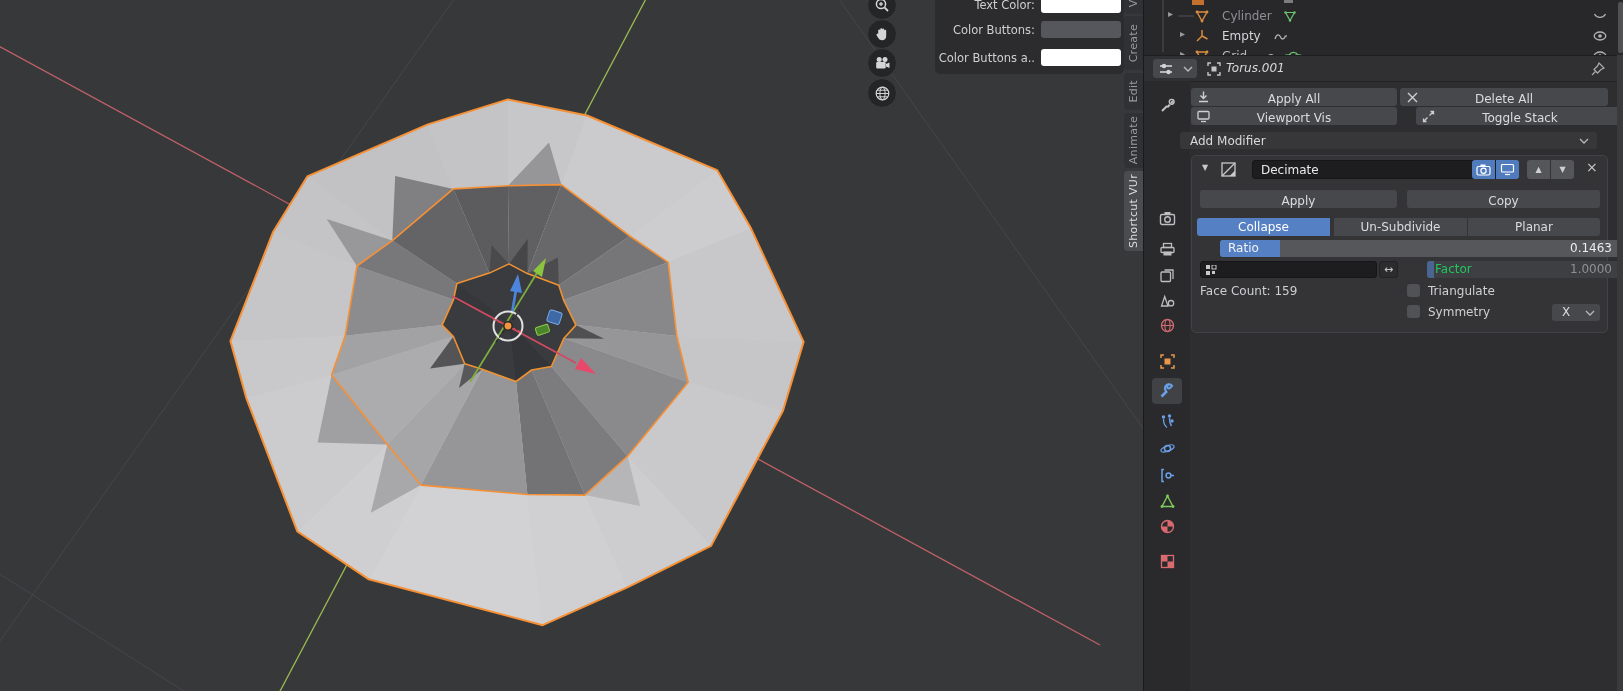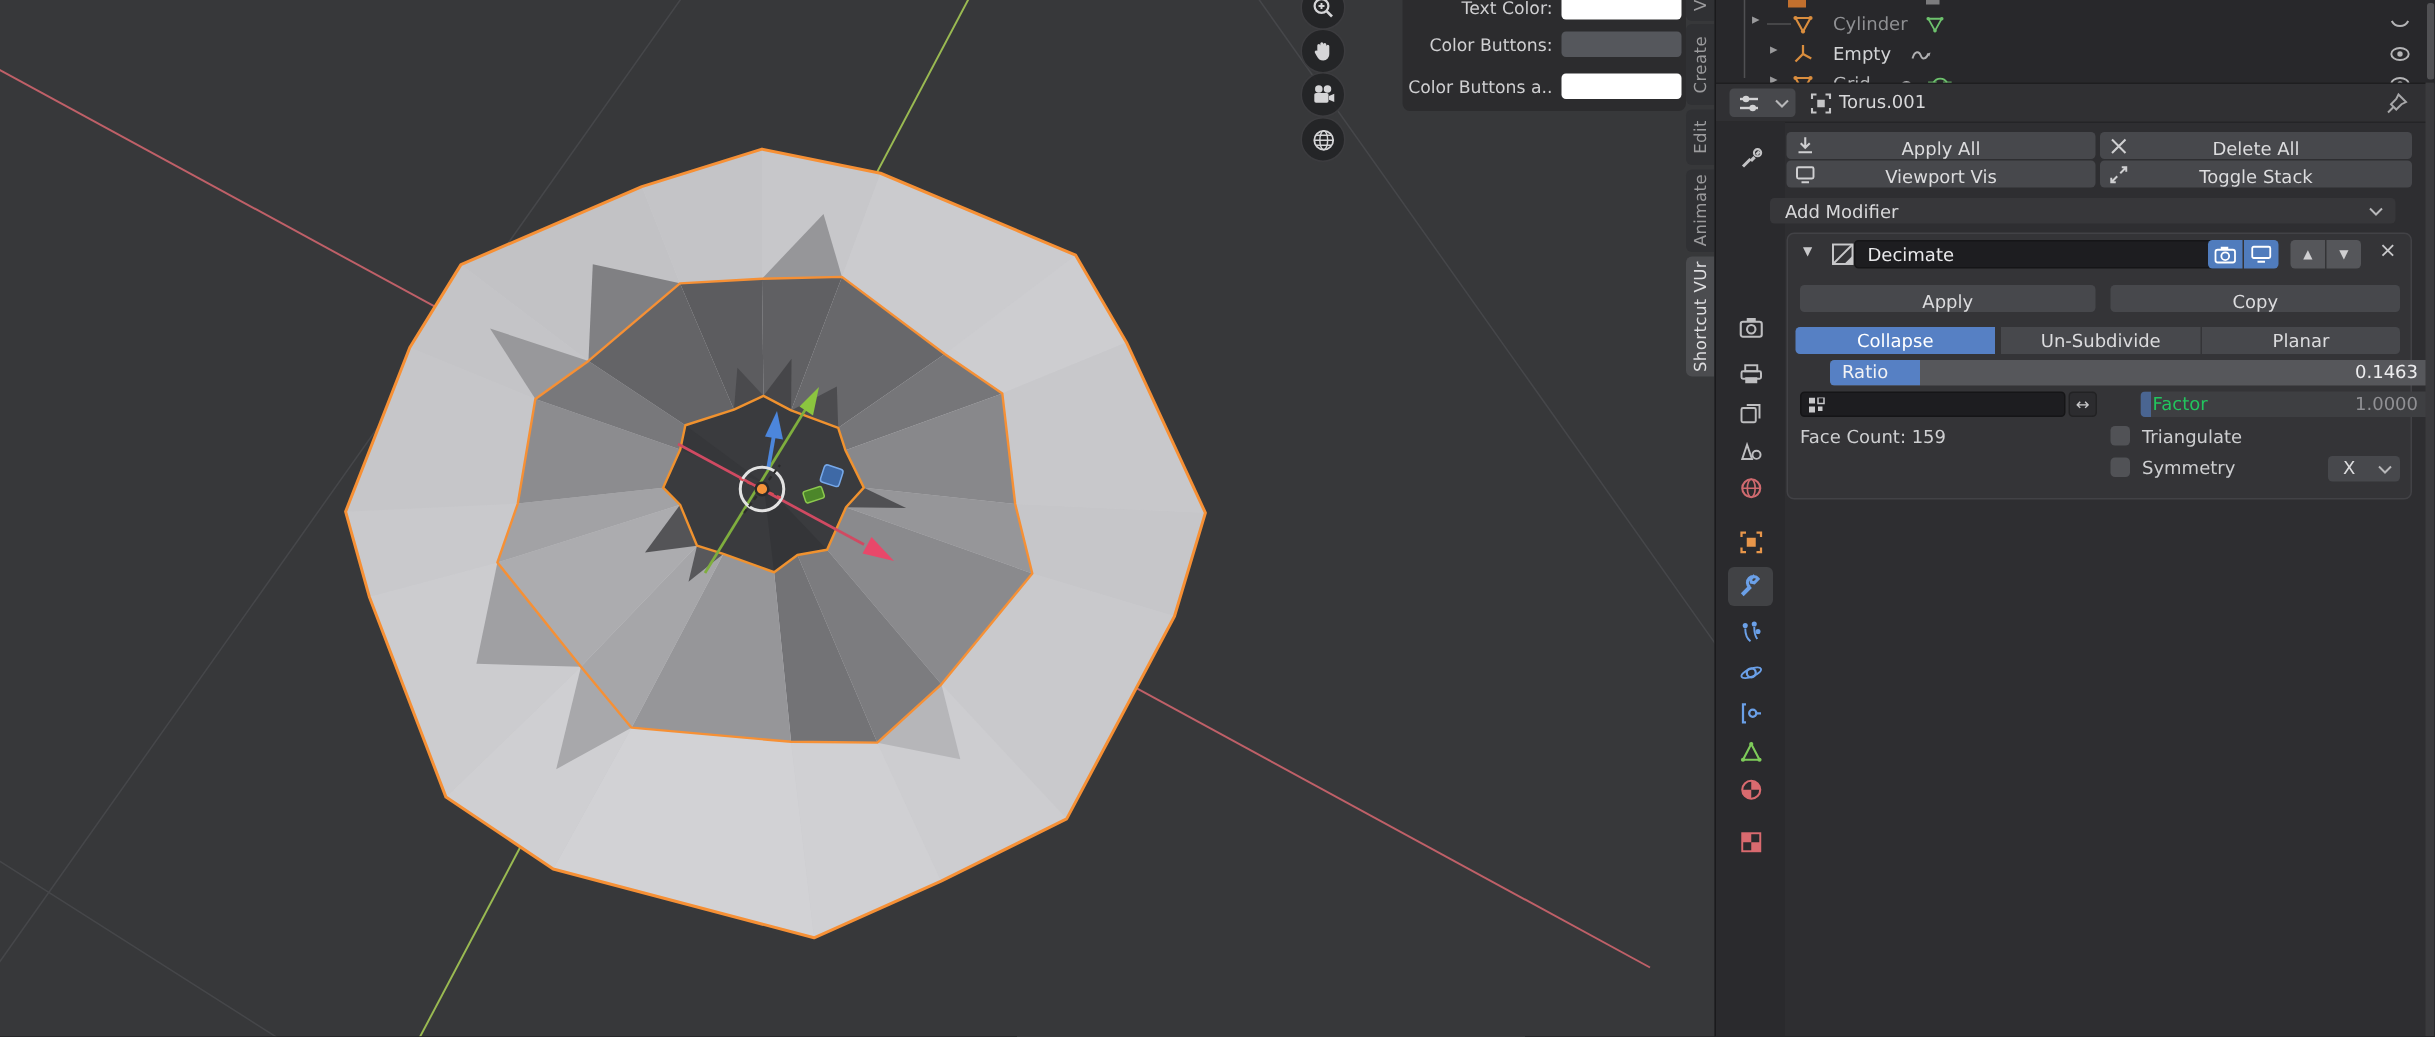--- a/index.html
+++ b/index.html
@@ -17,21 +17,21 @@
   
   .vtab{position:absolute;left:1124px;width:19px;border-radius:4px 0 0 4px;background:#303134;display:flex;align-items:center;justify-content:center;}
   .vtab span{writing-mode:vertical-rl;transform:rotate(180deg);font-size:11px;color:#9b9b9d;letter-spacing:.3px;white-space:nowrap;}
   .vtab.active{background:#4b4c4f;}
   .vtab.active span{color:#dddddf;}
   
   .props{position:absolute;left:1143px;top:0;width:480px;height:691px;background:#2e2e31;border-left:1px solid #1a1a1c;box-sizing:border-box;}
   .outliner{position:absolute;left:0;top:0;width:480px;height:55px;background:#28282b;border-bottom:1px solid #1e1e20;overflow:hidden;}
   .ol-row{position:absolute;left:0;width:480px;height:20px;display:flex;align-items:center;}
   .ol-name{font-size:12px;}
-  .props-header{position:absolute;left:0;top:56px;width:480px;height:25px;background:#303033;border-bottom:1px solid #242427;}
+  .props-header{position:absolute;left:0;top:56px;width:480px;height:25px;background:#303033;border-bottom:1px solid #242427;font-style:italic;}
   .tab-col{position:absolute;left:0;top:81px;width:46px;height:610px;background:#2a2a2d;}
   .ptab{position:absolute;left:10px;width:26px;height:26px;display:flex;align-items:center;justify-content:center;}
   .ptab.active{background:#414245;border-radius:4px;left:8px;width:30px;}
   .btn{position:absolute;height:18px;background:#47484c;border-radius:3px;display:flex;align-items:flex-end;justify-content:center;color:#dcdcde;font-size:12px;}
   .btn .lead{position:absolute;left:5px;top:2px;}
   .modbox{position:absolute;left:47px;top:155px;width:417px;height:178px;background:#343437;border:1px solid #424246;border-radius:5px;box-sizing:border-box;}
   .seg{position:absolute;top:62px;height:18px;background:#47484c;color:#dcdcde;display:flex;align-items:center;justify-content:center;font-size:12px;}
   .seg.active{background:#5680c4;color:#fff;}
   .slider{position:absolute;height:17px;background:#56575b;border-radius:3px;overflow:hidden;margin-left:20px;}
   .slider .fill{position:absolute;left:0;top:0;height:100%;background:#5680c4;}
@@ -399,42 +399,42 @@
           </svg>
         <span>Delete All</span>
       </div>
       <div class="btn" style="left:47px;top:107px;width:206px">
         <svg class="lead" width="15" height="15">
             <rect x="2" y="2.5" width="11" height="7.5" rx="1" fill="none" stroke="#cfcfd1" stroke-width="1.3"></rect>
             <line x1="5" y1="12.5" x2="10" y2="12.5" stroke="#cfcfd1" stroke-width="1.3"></line>
           </svg>
         <span>Viewport Vis</span>
       </div>
-      <div class="btn" style="left:256px;top:107px;width:208px">
+      <div class="btn" style="left:272px;top:107px;width:208px">
         <svg class="lead" width="15" height="15">
             <path d="M2.5,12.5 L6.5,8.5 M2.5,9.5 V12.5 H5.5 M12.5,2.5 L8.5,6.5 M9.5,2.5 H12.5 V5.5" fill="none" stroke="#cfcfd1" stroke-width="1.3"></path>
           </svg>
         <span>Toggle Stack</span>
       </div>
 
       <div class="abs" style="left:36px;top:132px;width:417px;height:17px;background:#37373a;border-radius:3px;display:flex;align-items:center">
         <span style="padding-left:10px;color:#d8d8da">Add Modifier</span>
         <svg class="abs" style="right:8px;top:6px;position:absolute" width="10" height="6">
             <polyline points="1,1 5,5 9,1" fill="none" stroke="#b8b8ba" stroke-width="1.3"></polyline>
           </svg>
       </div>
 
       <div class="modbox">
         <span class="abs" style="left:10px;top:7px;font-size:8px;color:#c9c9cb">▼</span>
         <svg class="abs" style="left:28px;top:5px" width="17" height="17">
             <rect x="2" y="2" width="13" height="13" fill="none" stroke="#c9c9cb" stroke-width="1.3"></rect>
             <line x1="2" y1="15" x2="15" y2="2" stroke="#c9c9cb" stroke-width="1.3"></line>
             <polygon points="15,15 9.5,15 15,9.5" fill="#c9c9cb"></polygon>
           </svg>
-        <div class="darkfield" style="left:44px;top:4px;width:256px;height:19px">
+        <div class="darkfield" style="left:60px;top:4px;width:256px;height:19px">
           <span class="abs" style="left:8px;top:2px;color:#e9e9eb">Decimate</span>
         </div>
         <div class="abs" style="left:280px;top:4px;width:23px;height:19px;background:#507cbd;border-radius:3px 0 0 3px">
           <svg class="abs" style="left:4px;top:3px" width="15" height="13">
               <rect x="1" y="3.5" width="13" height="8.5" rx="1.5" fill="none" stroke="#fff" stroke-width="1.2"></rect>
               <rect x="4.5" y="1.5" width="5" height="2" fill="#fff"></rect>
               <circle cx="7.5" cy="7.8" r="2.6" fill="none" stroke="#fff" stroke-width="1.2"></circle>
             </svg>
         </div>
         <div class="abs" style="left:304px;top:4px;width:23px;height:19px;background:#507cbd;border-radius:0 3px 3px 0">

